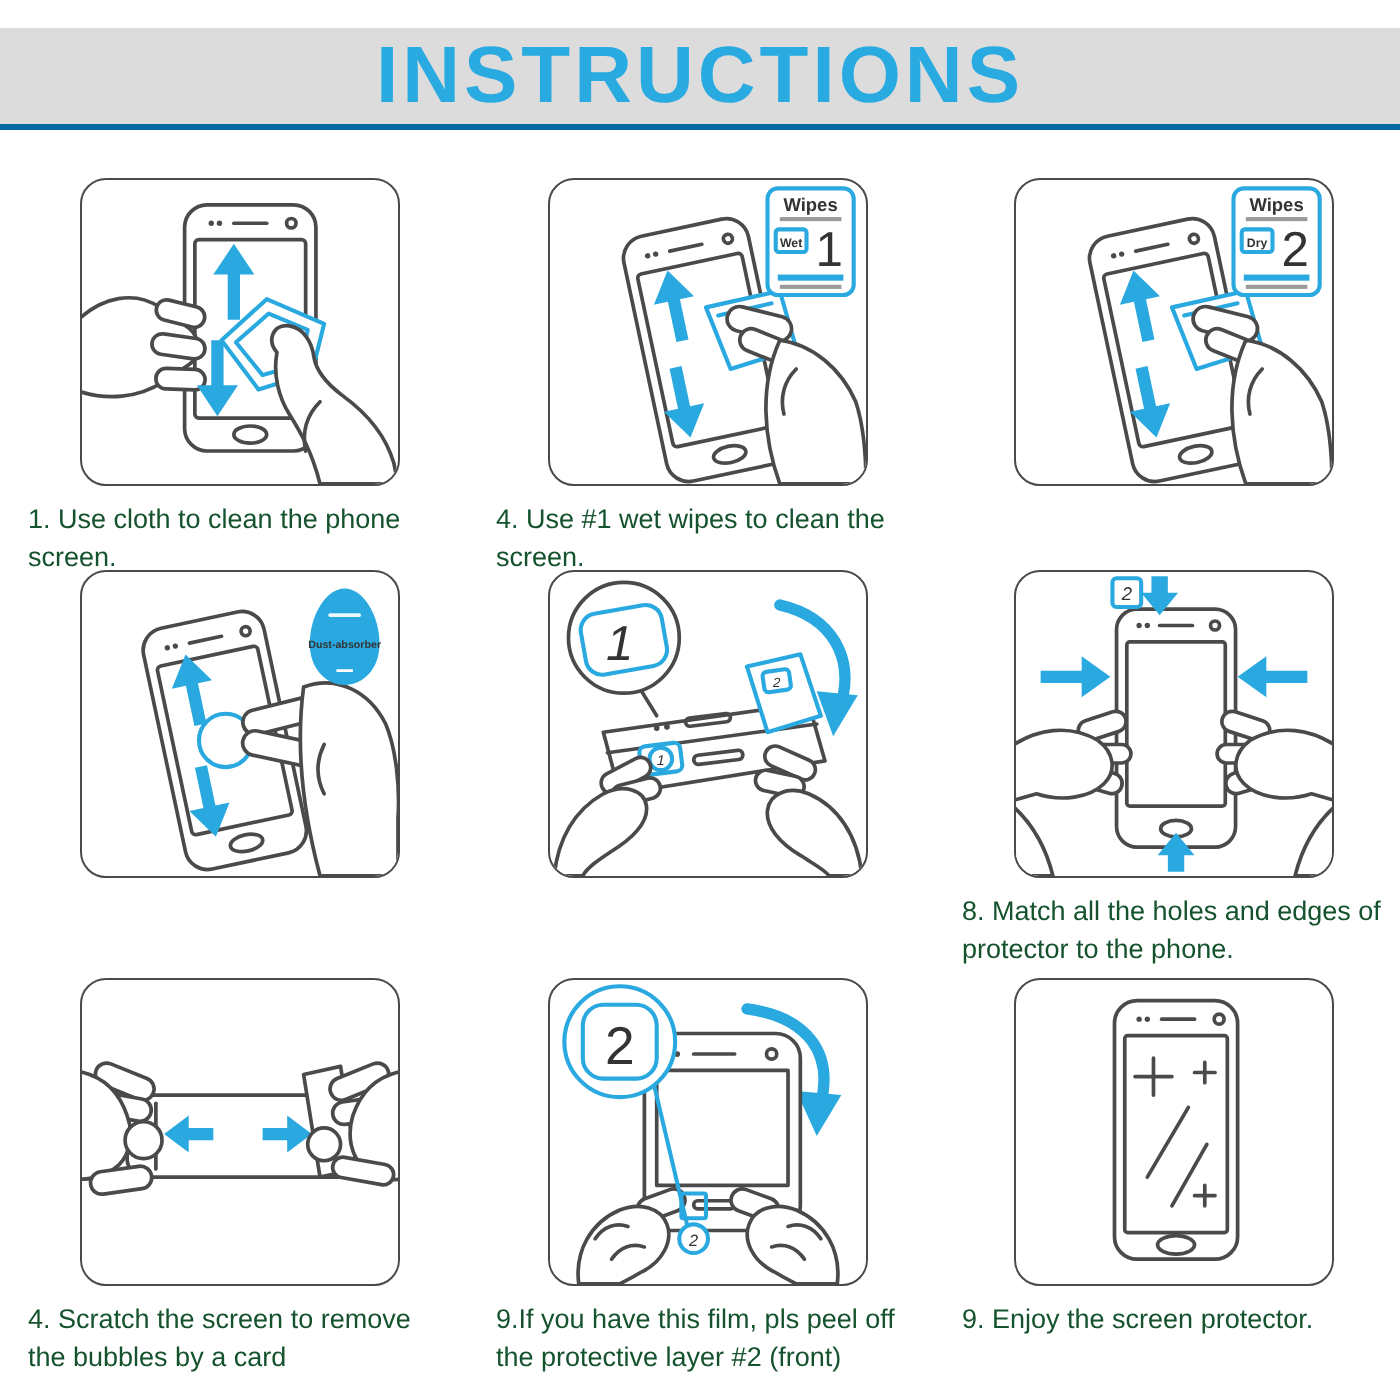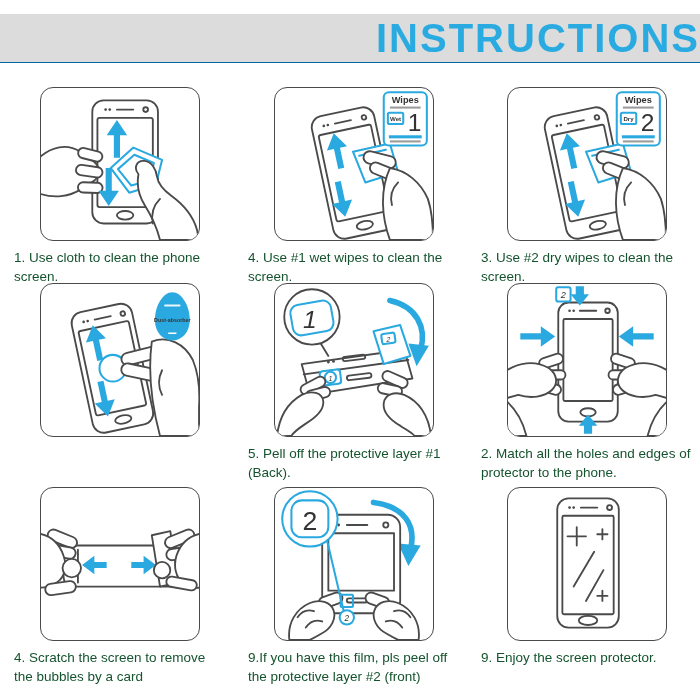--- a/index.html
+++ b/index.html
@@ -3,22 +3,22 @@
 <meta charset="utf-8">
 <style>
   html,body{margin:0;padding:0;}
   body{
     width:700px;height:700px;background:#ffffff;
     font-family:"Liberation Sans",sans-serif;color:#1a1a1a;
     overflow:hidden;
   }
   .header-band{
     margin-top:14px;height:48px;background:#dcdcdc;
-    display:flex;align-items:center;justify-content:flex-end;
-    border-bottom:1px solid #0369a1;
+    display:flex;align-items:center;justify-content:center;
+    border-bottom:3px solid #0369a1;
   }
   .header-title{
     font-size:40px;font-weight:bold;letter-spacing:2px;color:#29abe2;
     line-height:1;
   }
   .grid{
     display:grid;
     grid-template-columns:234px 233px 233px;
     grid-template-rows:196px 204px 204px;
     padding-top:24px;
@@ -154,21 +154,20 @@
           <text x="127" y="15" font-size="9" font-weight="bold" text-anchor="middle">Wipes</text>
           <rect x="112" y="18" width="30" height="2" fill="#9a9a9a"></rect>
           <rect class="csw" x="110" y="24" width="15" height="11" rx="1.5" stroke-width="1.3"></rect>
           <text x="117.5" y="32.5" font-size="6" font-weight="bold" text-anchor="middle">Dry</text>
           <text x="136" y="42" font-size="24" text-anchor="middle">2</text>
           <rect x="111" y="46" width="32" height="3" fill="#2aa9e0"></rect>
           <rect x="112" y="51" width="30" height="2" fill="#9a9a9a"></rect>
         </g>
       </svg>
     </div>
-    <div class="caption">3. Use #2 dry wipes to clean the screen.</div>
   </div>
 
   <div class="cell">
     <div class="panel-frame">
       <svg viewBox="0 0 154 148">
         <g transform="rotate(-12 70 84)">
           <rect class="sw" x="40" y="22" width="60" height="120" rx="11"></rect>
           <circle class="dot" cx="52" cy="32" r="1.3"></circle>
             <circle class="dot" cx="56" cy="32" r="1.3"></circle>
           <line class="s" x1="63" y1="32" x2="79" y2="32" stroke-width="2.6"></line>
@@ -231,21 +230,20 @@
           <circle class="sw" cx="36" cy="32" r="27" stroke-width="1.6"></circle>
           <rect class="cs" x="16" y="18" width="40" height="30" rx="8" transform="rotate(-10 36 33)" stroke-width="1.8"></rect>
           <text x="34" y="43" font-size="24" font-style="italic" text-anchor="middle">1</text>
         </g>
         <g>
           <path class="arc" d="M112 16 C138 22 148 42 142 64"></path>
           <path class="c" d="M130 58 L150 60 L138 80 Z"></path>
         </g>
       </svg>
     </div>
-    <div class="caption">5. Pell off the protective layer #1 (Back).</div>
   </div>
 
   <div class="cell">
     <div class="panel-frame">
       <svg viewBox="0 0 154 148">
         <g>
           <rect class="sw" x="49" y="18" width="58" height="116" rx="10"></rect>
           <circle class="dot" cx="60" cy="26" r="1.3"></circle>
             <circle class="dot" cx="64" cy="26" r="1.3"></circle>
           <line class="s" x1="70" y1="26" x2="86" y2="26" stroke-width="2.6"></line>
@@ -270,21 +268,21 @@
         <path class="c" d="M12 48 L32 48 L32 41 L46 51 L32 61 L32 54 L12 54 Z"></path>
         <path class="c" d="M142 48 L122 48 L122 41 L108 51 L122 61 L122 54 L142 54 Z"></path>
         <path class="c" d="M66 2 L74 2 L74 10 L79 10 L70 21 L61 10 L66 10 Z"></path>
         <path class="c" d="M74 146 L82 146 L82 138 L87 138 L78 127 L69 138 L74 138 Z"></path>
         <g>
           <rect class="csw" x="47" y="3" width="14" height="14" rx="2" stroke-width="1.6"></rect>
           <text x="54" y="13.5" font-size="9" font-style="italic" text-anchor="middle">2</text>
         </g>
       </svg>
     </div>
-    <div class="caption">2. Match all the holes and edges of protector to the phone.</div>
+    <div class="caption">8. Match all the holes and edges of protector to the phone.</div>
   </div>
 
   <div class="cell">
     <div class="panel-frame">
       <svg viewBox="0 0 154 148">
         <g>
           <rect class="sw" x="22" y="56" width="112" height="40" rx="9"></rect>
           <line class="s" x1="36" y1="60" x2="36" y2="92" stroke-width="1.4"></line>
           <circle class="s" cx="29" cy="76" r="2" stroke-width="1.3"></circle>
         </g>

